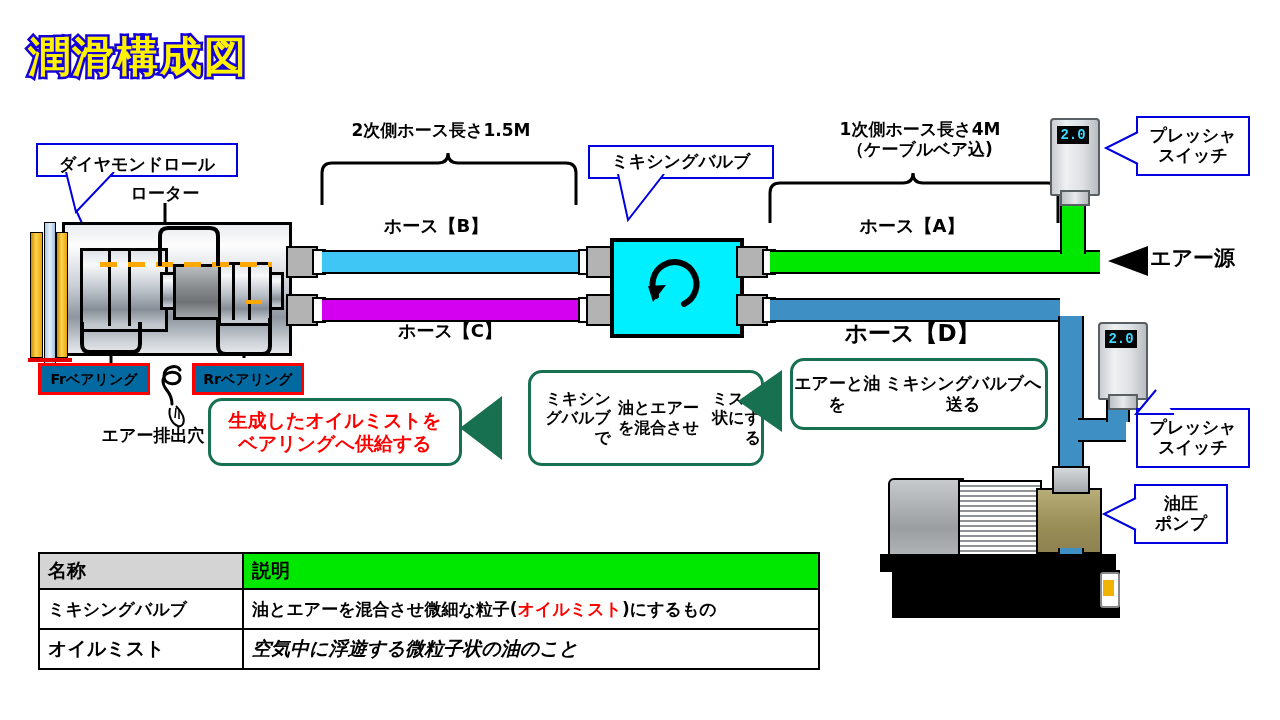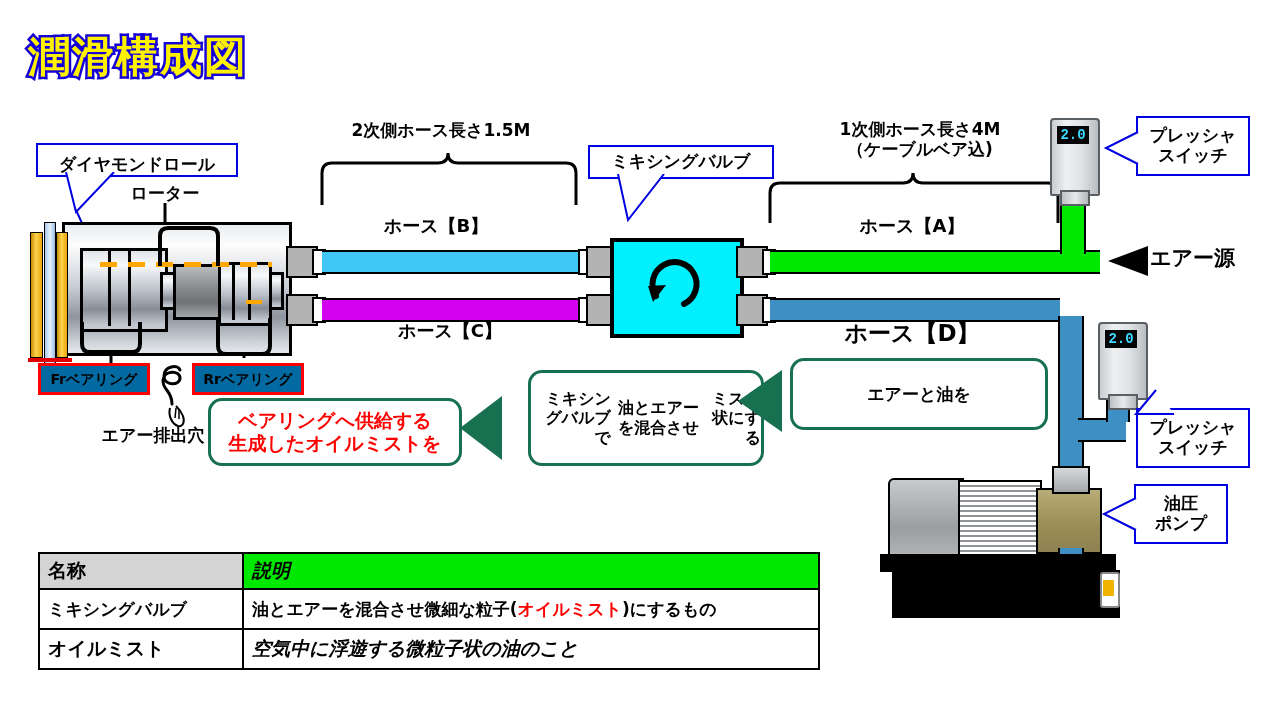--- a/index.html
+++ b/index.html
@@ -230,45 +230,46 @@
 
 <div class="abs bluebox" style="left:1134px;top:484px;width:90px;height:56px;font-size:17px;flex-direction:column;">
   <span>油圧</span>
   <span>ポンプ</span>
 </div>
 <svg class="abs" style="left:1098px;top:494px;width:40px;height:40px;" viewBox="0 0 40 40">
   <polyline points="38,4 6,20 38,36" fill="#fff" stroke="#0000E0" stroke-width="2"></polyline>
 </svg>
 
 <div class="abs greenbox" style="left:208px;top:398px;width:248px;height:62px;font-size:19px;flex-direction:column;color:#FF0000;">
+  <span>生成したオイルミストを</span>
   <span>ベアリングへ供給する</span>
-  <span>生成したオイルミストを</span>
 </div>
 <svg class="abs" style="left:458px;top:392px;width:46px;height:72px;" viewBox="0 0 46 72">
   <polygon points="44,4 44,68 2,36" fill="#17704F"></polygon>
 </svg>
 
 <div class="abs greenbox" style="left:528px;top:370px;width:230px;height:90px;font-size:16px;flex-direction:row;color:#000;text-align:right;">
   <span>ミキシングバルブで</span>
   <span>油とエアーを混合させ</span>
   <span>ミスト状にする</span>
 </div>
 <svg class="abs" style="left:736px;top:366px;width:48px;height:70px;" viewBox="0 0 48 70">
   <polygon points="46,4 46,66 2,35" fill="#17704F"></polygon>
 </svg>
 
 <div class="abs greenbox" style="left:790px;top:358px;width:252px;height:66px;font-size:17px;flex-direction:row;color:#000;">
   <span>エアーと油を</span>
+  <span>ミキシングバルブへ送る</span>
 </div>
 
 <table class="abs" style="left:38px;top:552px;width:782px;">
   <tbody>
       <tr>
     <td class="thname" style="width:186px;height:30px;font-size:19px;">名称</td>
-    <td class="thdesc" style="height:30px;font-size:19px;font-style:italic;">説明</td>
+    <td class="thdesc" style="height:30px;font-size:19px;">説明</td>
   </tr>
   <tr>
     <td style="height:34px;font-size:17px;">ミキシングバルブ</td>
     <td style="height:34px;font-size:17px;white-space:nowrap;">
       <span>油とエアーを混合させ微細な粒子</span><span>(</span><span class="redtxt">オイルミスト</span><span>)</span><span>にするもの</span>
     </td>
   </tr>
   <tr>
     <td style="height:34px;font-size:19px;">オイルミスト</td>
     <td style="height:34px;font-size:19px;font-style:italic;">空気中に浮遊する微粒子状の油のこと</td>

